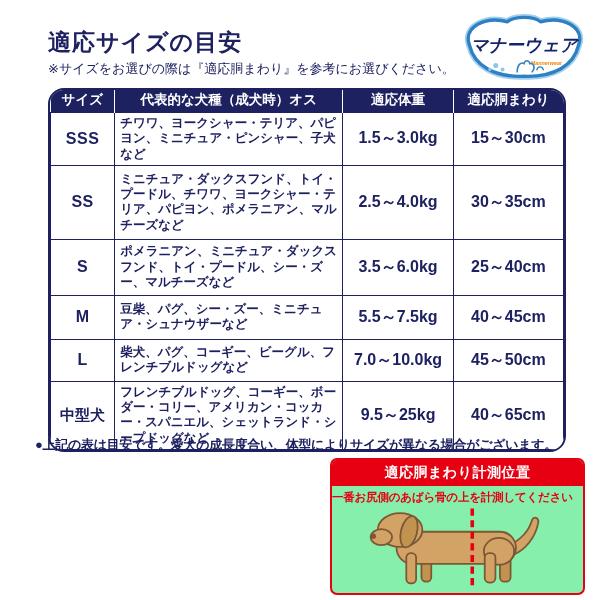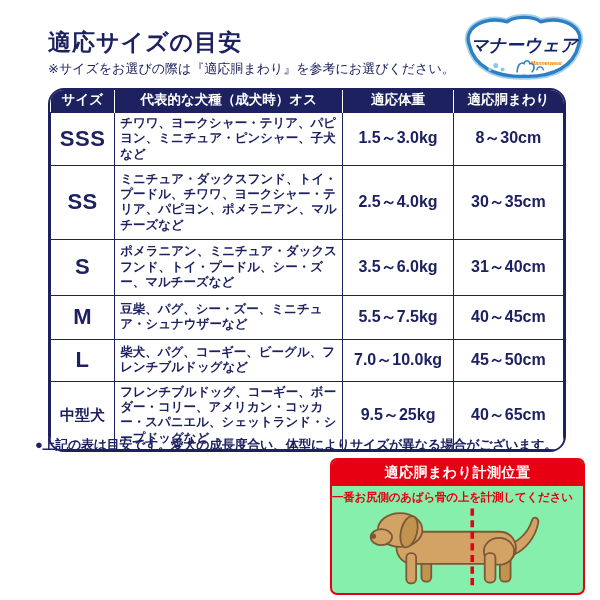--- a/index.html
+++ b/index.html
@@ -58,21 +58,21 @@
     border-left: 1.5px solid #ffffff;
   }
   .size-table th:first-child { border-left: none; }
   .size-table td {
     border: 1.5px solid #1d2160;
     color: #1d2160;
     font-weight: bold;
     vertical-align: middle;
     background: #ffffff;
   }
-  .size-table td.cell-size  { text-align: center; font-size: 22px; letter-spacing: 0.5px; }
+  .size-table td.cell-size  { text-align: center; font-size: 16px; letter-spacing: 0.5px; }
   .size-table tr.row-m td.cell-size { font-size: 15px; letter-spacing: 0px; }
   .size-table td.cell-breed { font-size: 12.5px; line-height: 1.22; padding: 3px 5px; text-align: left; }
   .size-table td.cell-weight, .size-table td.cell-waist { text-align: center; font-size: 16px; }
   tr.row-sss td { height: 42px; }
   tr.row-ss  td { height: 74px; }
   tr.row-s   td { height: 56px; }
   tr.row-mm  td { height: 44px; }
   tr.row-l   td { height: 42px; }
   tr.row-m   td { height: 58px; }
 
@@ -152,33 +152,33 @@
           <th>代表的な犬種（成犬時）オス</th>
           <th>適応体重</th>
           <th>適応胴まわり</th>
         </tr>
       </thead>
       <tbody>
         <tr class="row-sss">
           <td class="cell-size">SSS</td>
           <td class="cell-breed">チワワ、ヨークシャー・テリア、パピヨン、ミニチュア・ピンシャー、子犬など</td>
           <td class="cell-weight">1.5～3.0kg</td>
-          <td class="cell-waist">8～30cm</td>
+          <td class="cell-waist">15～30cm</td>
         </tr>
         <tr class="row-ss">
           <td class="cell-size">SS</td>
           <td class="cell-breed">ミニチュア・ダックスフンド、トイ・プードル、チワワ、ヨークシャー・テリア、パピヨン、ポメラニアン、マルチーズなど</td>
           <td class="cell-weight">2.5～4.0kg</td>
           <td class="cell-waist">30～35cm</td>
         </tr>
         <tr class="row-s">
           <td class="cell-size">S</td>
           <td class="cell-breed">ポメラニアン、ミニチュア・ダックスフンド、トイ・プードル、シー・ズー、マルチーズなど</td>
           <td class="cell-weight">3.5～6.0kg</td>
-          <td class="cell-waist">31～40cm</td>
+          <td class="cell-waist">25～40cm</td>
         </tr>
         <tr class="row-mm">
           <td class="cell-size">M</td>
           <td class="cell-breed">豆柴、パグ、シー・ズー、ミニチュア・シュナウザーなど</td>
           <td class="cell-weight">5.5～7.5kg</td>
           <td class="cell-waist">40～45cm</td>
         </tr>
         <tr class="row-l">
           <td class="cell-size">L</td>
           <td class="cell-breed">柴犬、パグ、コーギー、ビーグル、フレンチブルドッグなど</td>

